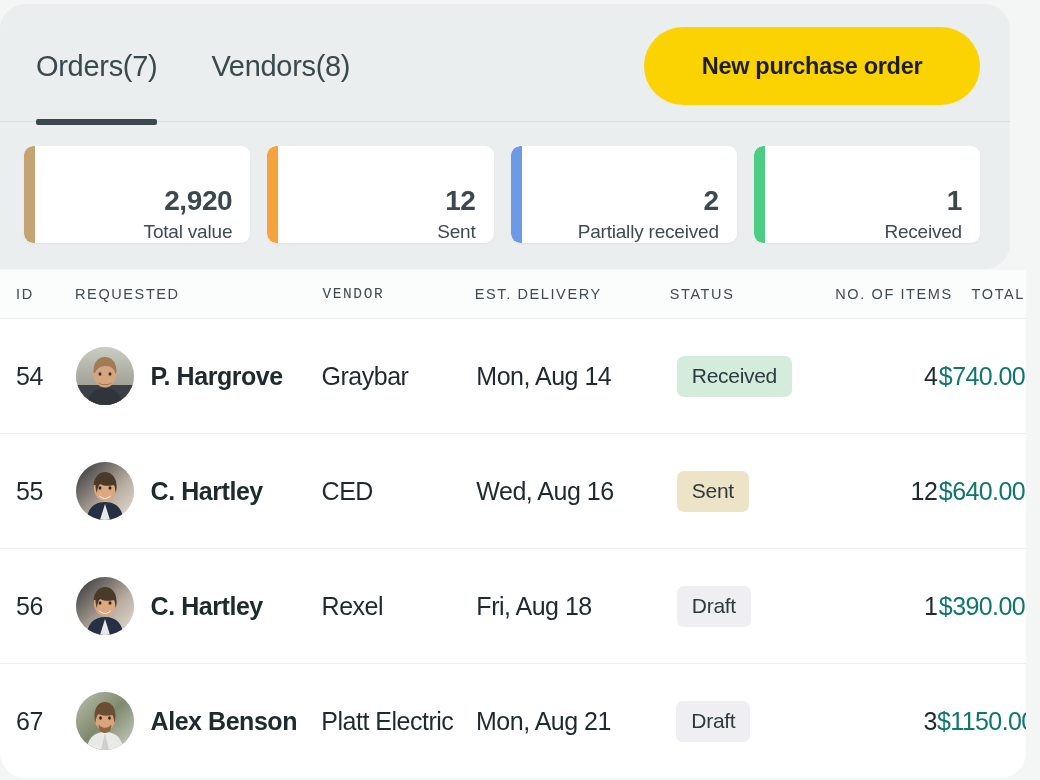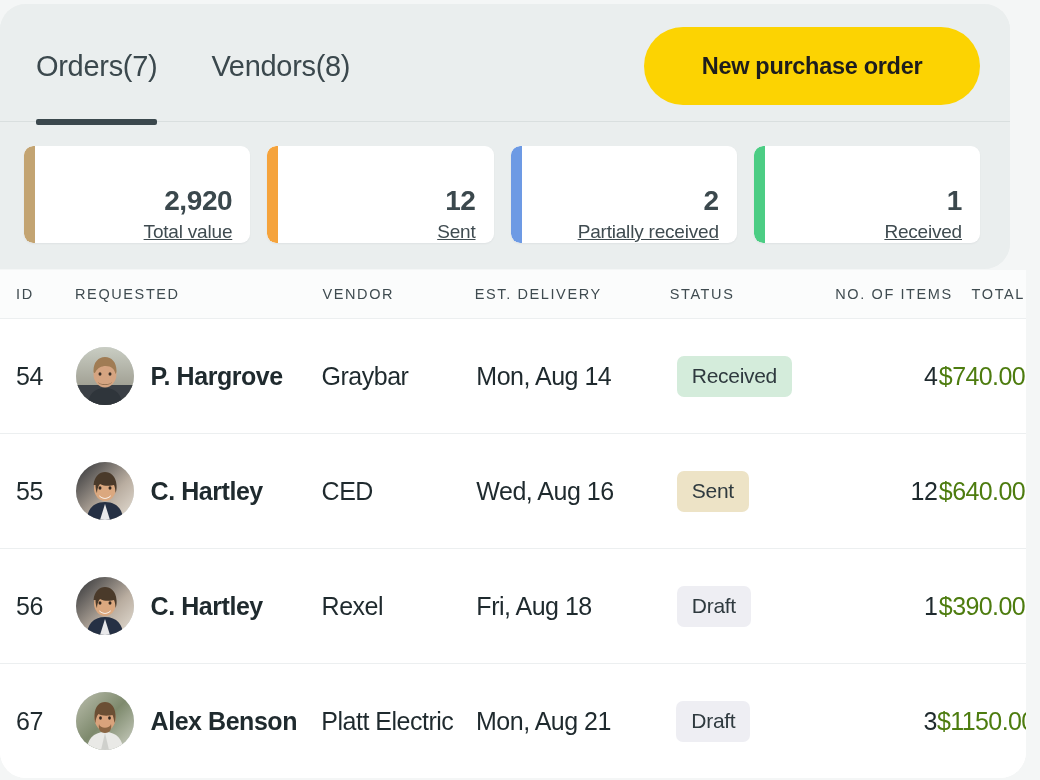--- a/index.html
+++ b/index.html
@@ -77,21 +77,21 @@
     position:absolute;left:11px;right:18px;top:0;bottom:0;
     display:flex;flex-direction:column;align-items:flex-end;justify-content:center;
   }
   .stat .value{
     font-size:28px;font-weight:bold;color:#3b484d;letter-spacing:-0.4px;
     line-height:1.05;
     margin-top:40px;
   }
   .stat .label{
     margin-top:5px;
-    font-size:19px;color:#3f4b50;letter-spacing:-0.2px;text-decoration:underline;
+    font-size:19px;color:#3f4b50;letter-spacing:-0.2px;
   }
 
   
   .table-card{
     position:absolute;left:0;top:270px;width:1026px;
     background:#ffffff;
     border-bottom-left-radius:26px;
     border-bottom-right-radius:26px;
     overflow:hidden;
   }
@@ -119,21 +119,21 @@
   .c-id     {width:68px;padding-left:16px;box-sizing:border-box;}
   .c-req    {width:255px;}
   .c-vendor {width:150px;}
   .c-del    {width:188px;}
   .c-status {width:172px;}
   .c-items  {width:105px;}
   .c-total  {width:88px;}
 
   .thead .c-id{padding-left:16px;}
   .thead .c-req{padding-left:9px;}
-  .thead .c-vendor{padding-left:2px;}
+  .thead .c-vendor{padding-left:2px;font-family:Liberation Mono, monospace;}
   .thead .c-del{padding-left:8px;}
   .thead .c-status{padding-left:14px;}
   .thead .c-items{padding-left:0;text-align:right;}
   .thead .c-total{padding-left:0;text-align:right;padding-right:1px;}
 
   .cell-id{
     font-size:25px;color:#1f2a2e;letter-spacing:-0.3px;
   }
   .requested{
     display:flex;align-items:center;gap:17px;
@@ -159,21 +159,21 @@
     padding:8px 15px 9px;
     border-radius:7px;
     font-size:21px;letter-spacing:-0.3px;
     color:#2f3a3f;
     white-space:nowrap;
   }
   .cell-items{
     font-size:25px;color:#1f2a2e;text-align:right;letter-spacing:-0.3px;
   }
   .cell-total{
-    font-size:25px;color:#4d7c0f;text-align:right;letter-spacing:-0.6px;
+    font-size:25px;color:#0f766e;text-align:right;letter-spacing:-0.6px;
     white-space:nowrap;padding-right:1px;
   }
 </style>
 </head>
 <body>
 
 <div class="app">
 
   <div class="top-panel">
 

